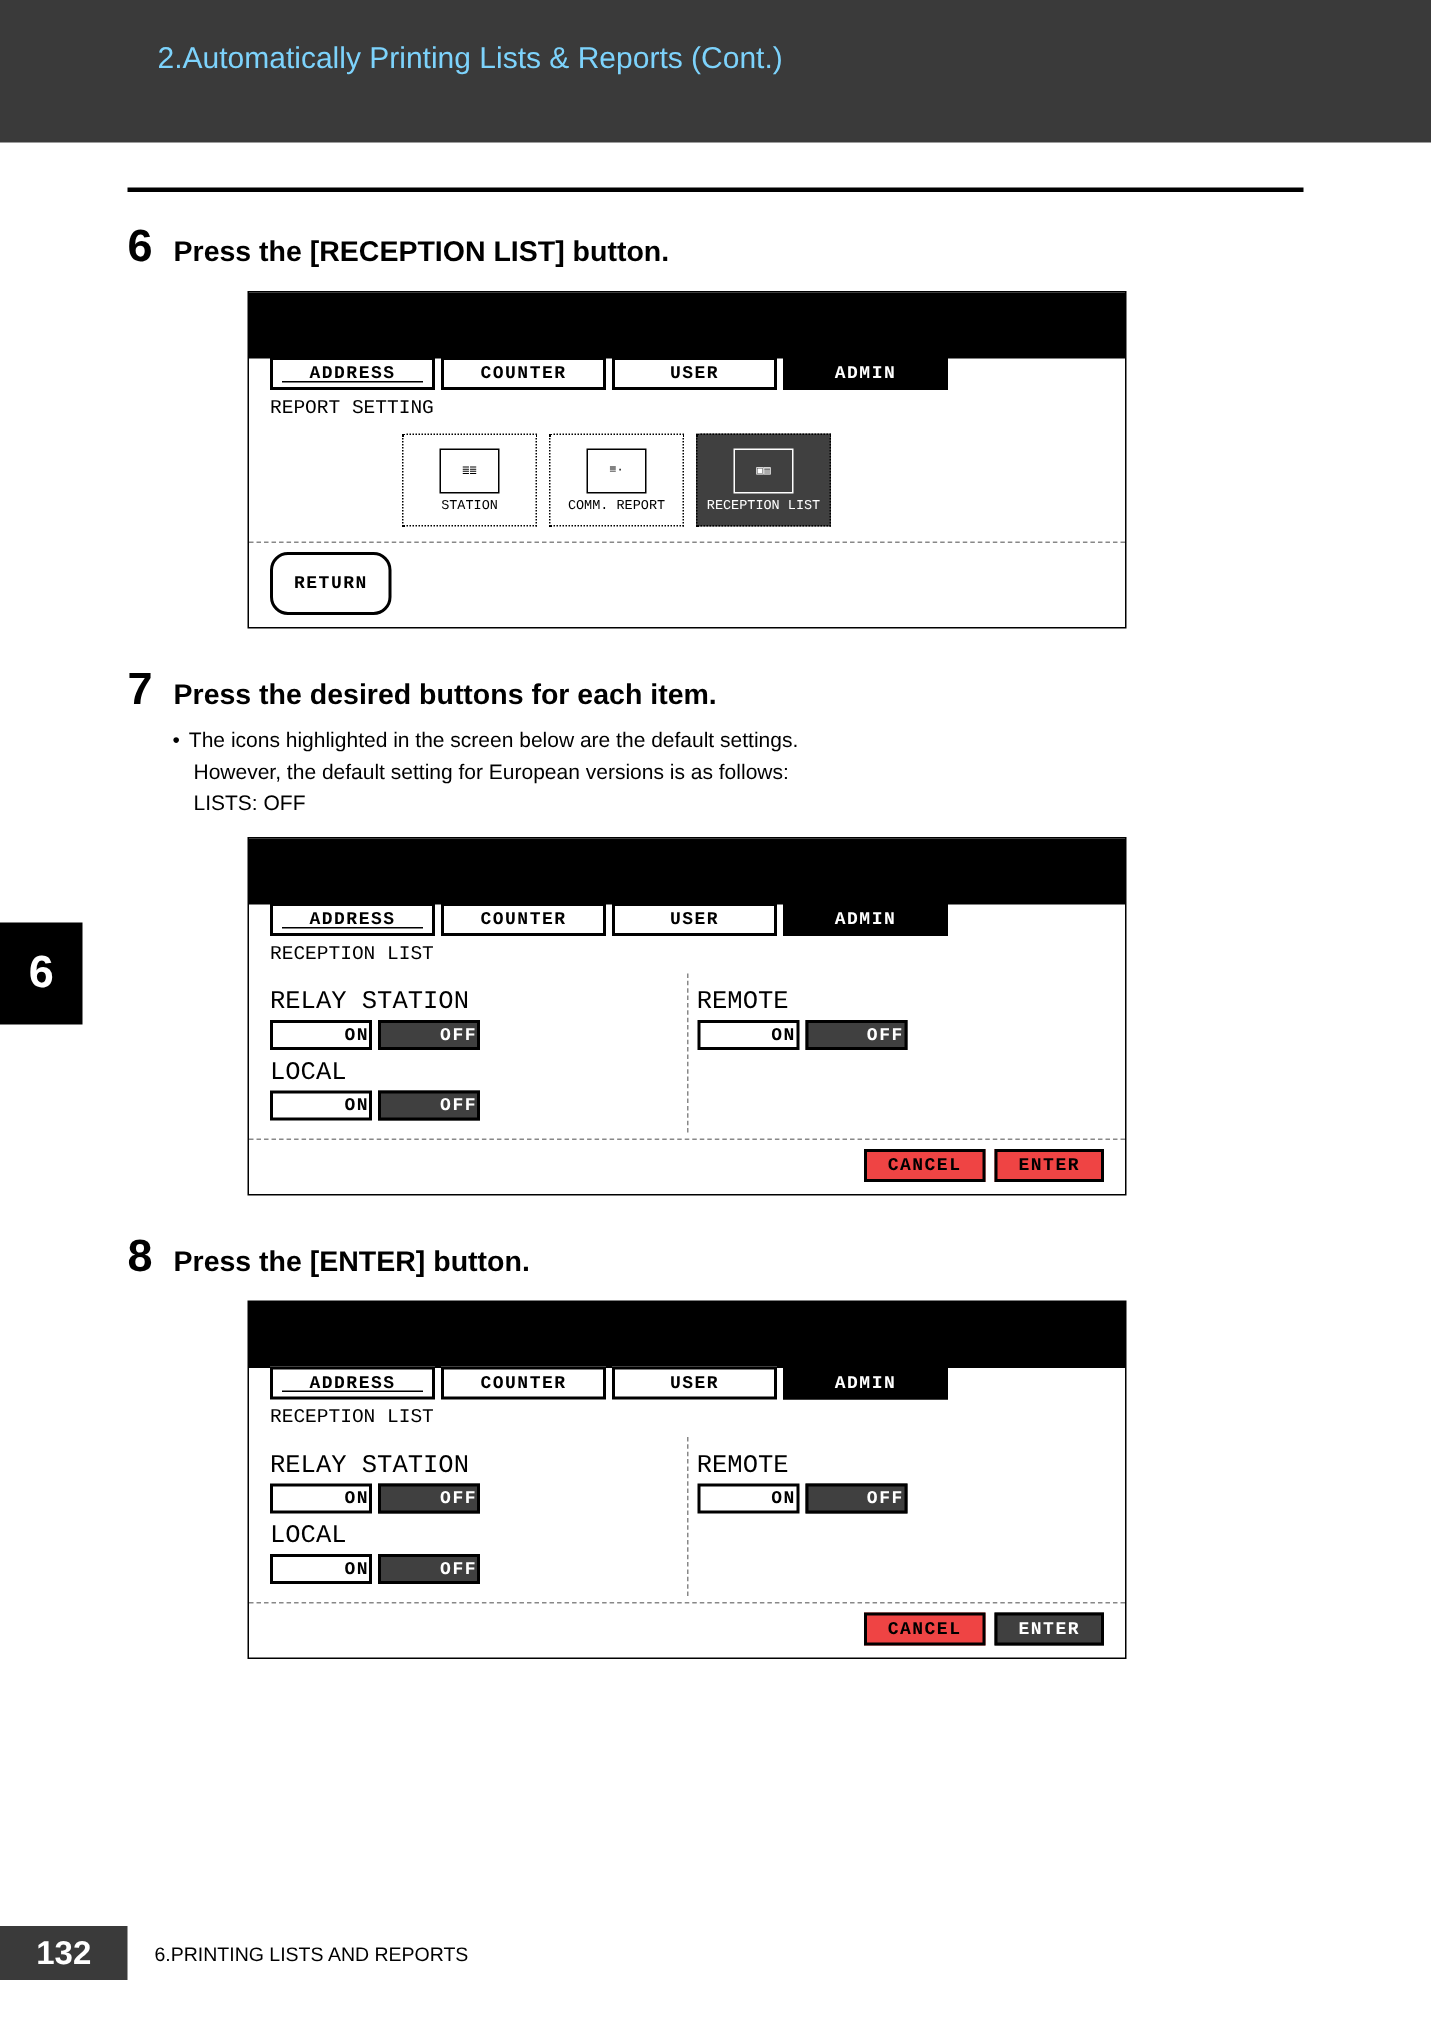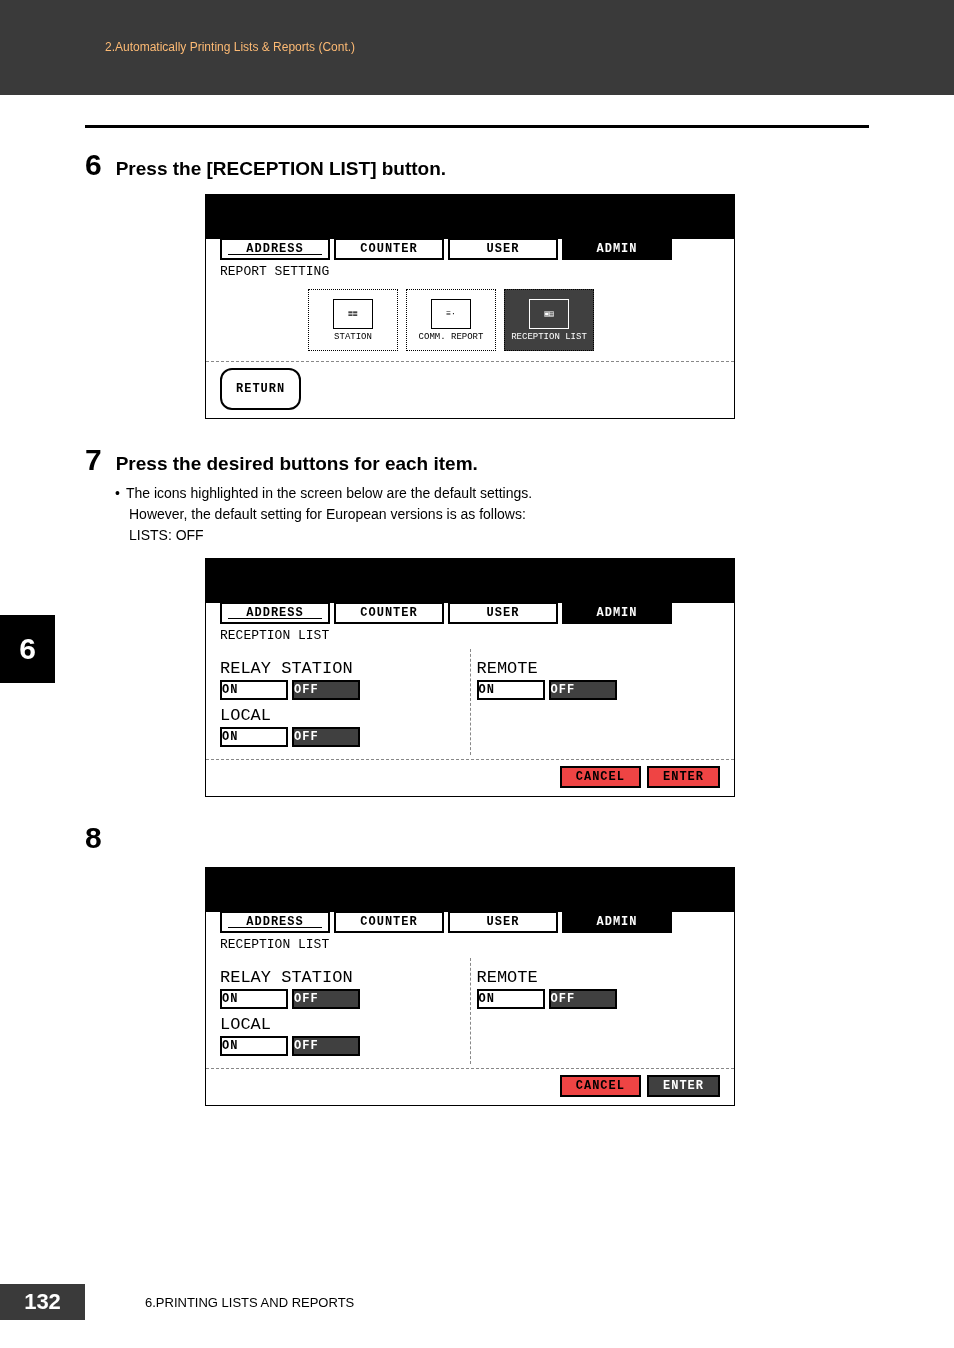--- a/index.html
+++ b/index.html
@@ -12,24 +12,24 @@
     position: relative;
   }
   .top-band {
     width: 100%;
     height: 95px;
     background: #3a3a3a;
     position: relative;
   }
   .breadcrumb {
     position: absolute;
-    top: 40px;
+    top: 28px;
     left: 105px;
-    color: #fdba74;
-    font-size: 12px;
+    color: #7dd3fc;
+    font-size: 20px;
   }
   .content {
     padding: 0 85px 0 85px;
   }
   .hr-thick {
     height: 3px;
     background: #000;
     margin-top: 30px;
     margin-bottom: 20px;
   }
@@ -50,22 +50,22 @@
     margin-left: 30px;
     margin-top: 6px;
     font-size: 14px;
     line-height: 1.5;
   }
   .note-block .bullet {
     display: flex;
     gap: 6px;
   }
   .screenshot-wrap {
-    margin: 12px 0 24px 120px;
-    width: 530px;
+    margin: 12px 0 24px 80px;
+    width: 586px;
     border: 1px solid #000;
     background: #fff;
     position: relative;
   }
   .ss-topblack {
     height: 44px;
     background: #000;
   }
   .ss-inner {
     padding: 0 14px 8px 14px;
@@ -167,21 +167,21 @@
     font-size: 17px;
     margin-top: 6px;
   }
   .onoff-row {
     display: flex;
     gap: 4px;
     margin-top: 2px;
   }
   .onoff-btn {
     width: 68px;
-    text-align: left;
+    text-align: right;
     border: 2px solid #000;
     font-family: "Courier New", monospace;
     font-size: 12px;
     font-weight: bold;
     letter-spacing: 1px;
     padding: 1px 0;
     background: #fff;
   }
   .onoff-btn.sel {
     background: #404040;
@@ -220,21 +220,20 @@
     align-items: center;
     justify-content: center;
   }
   .footer {
     position: absolute;
     bottom: 28px;
     left: 0;
     width: 100%;
     display: flex;
     align-items: center;
-    gap: 42px;
   }
   .page-badge {
     width: 85px;
     height: 36px;
     background: #3a3a3a;
     color: #fff;
     display: flex;
     align-items: center;
     justify-content: center;
     font-size: 22px;
@@ -340,20 +339,21 @@
       <div class="dashed-divider"></div>
       <div class="bottom-row">
         <div class="action-btn">CANCEL</div>
         <div class="action-btn">ENTER</div>
       </div>
     </div>
   </div>
 
   <div class="step-row">
     <span class="step-num">8</span>
+    <span class="step-title">Press the [ENTER] button.</span>
   </div>
 
   <div class="screenshot-wrap">
     <div class="ss-topblack"></div>
     <div class="ss-inner">
       <div class="tab-row">
         <div class="tab underline">ADDRESS</div>
         <div class="tab">COUNTER</div>
         <div class="tab">USER</div>
         <div class="tab active">ADMIN</div>

